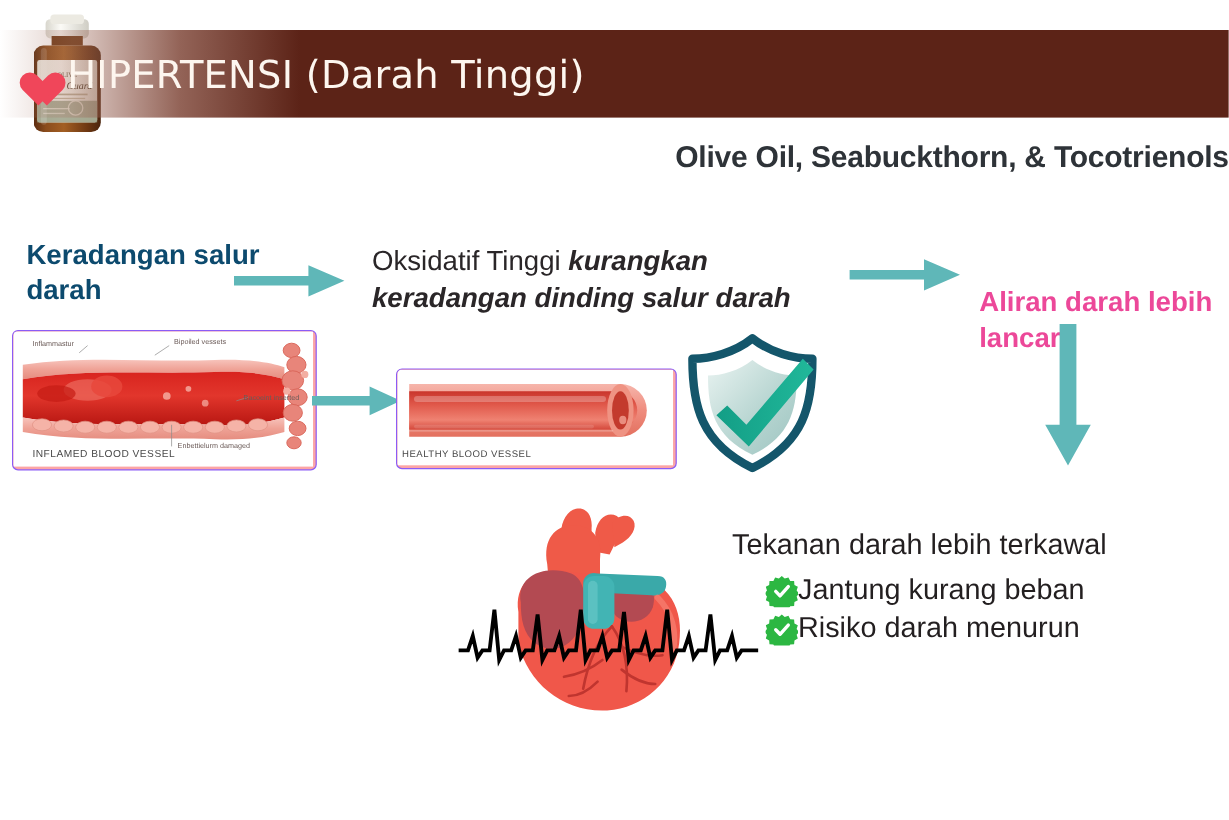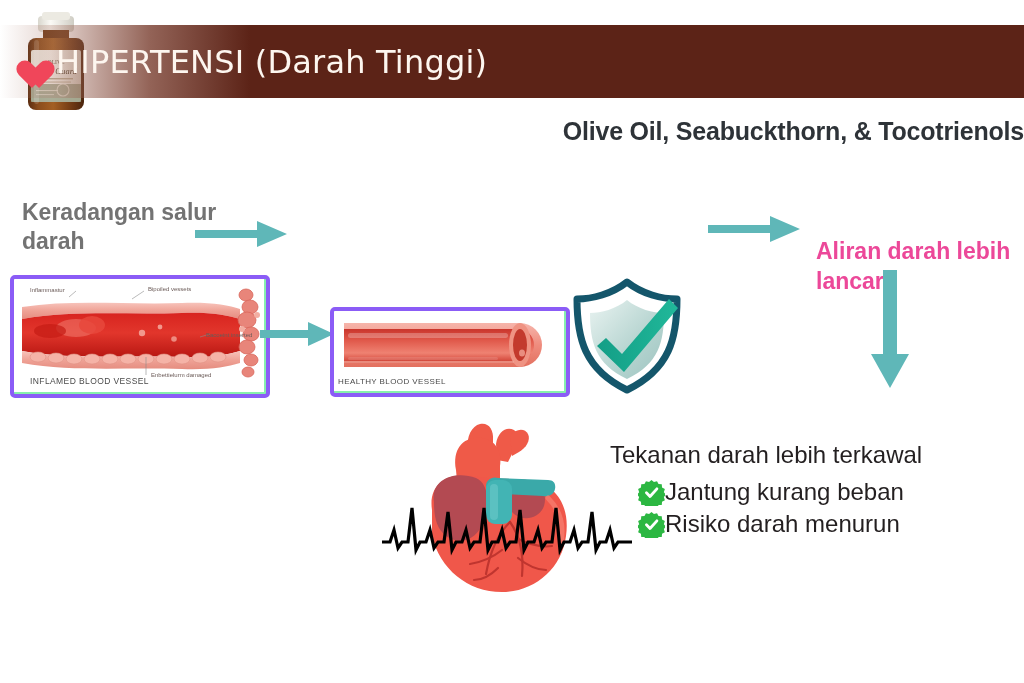--- a/index.html
+++ b/index.html
@@ -42,42 +42,42 @@
   
   .subtitle{
     position:absolute;left:0;top:117px;width:1024px;text-align:right;
     font-size:25px;font-weight:bold;color:#2e3338;letter-spacing:-.2px;
   }
 
   
   .txt-block{position:absolute;color:#231f20;}
   .lbl-inflam{
     left:22px;top:198px;width:210px;
-    font-size:23px;font-weight:bold;line-height:1.28;color:#737373;
+    font-size:23px;font-weight:bold;line-height:1.28;color:#0c4a6e;
   }
   .lbl-oxid{
     left:310px;top:202px;width:350px;
     font-size:23px;line-height:1.35;color:#2a2628;font-weight:400;
   }
   .lbl-oxid b{font-weight:bold;font-style:italic;}
   .lbl-flow{
     left:816px;top:203px;width:200px;
     font-size:23px;font-weight:bold;line-height:1.3;color:#ec4899;margin-top:34px;
   }
 
   
   .arrow{position:absolute;}
   .arrow-h1{left:193px;top:217px;}
   .arrow-h2{left:258px;top:318px;}
   .arrow-v {left:866px;top:268px;}
 
   
   .panel{
-    position:absolute;background:#86efac;
-    border:4px solid #8b5cf6;border-radius:5px;overflow:hidden;
+    position:absolute;background:#fca5a5;
+    border:1px solid #8b5cf6;border-radius:5px;overflow:hidden;
     box-shadow:0 0 0 0 rgba(0,0,0,0);
   }
   .panel-inflamed{left:10px;top:275px;width:252px;height:115px;}
   .panel-healthy {left:330px;top:307px;width:232px;height:82px;}
   .panel-caption{
     position:absolute;font-family:"Liberation Sans",sans-serif;
     color:#4a4a4a;letter-spacing:.4px;
   }
   .cap-inflamed{left:16px;bottom:8px;font-size:8.5px;}
   .cap-healthy {left:4px;bottom:7px;font-size:8px;}
@@ -167,20 +167,21 @@
   <div class="subtitle">Olive Oil, Seabuckthorn, &amp; Tocotrienols</div>
 
   <div class="txt-block lbl-inflam">Keradangan salur darah</div>
 
   <div class="arrow arrow-h1">
     <svg width="96" height="34" viewBox="0 0 96 34" xmlns="http://www.w3.org/2000/svg">
       <path d="M2 13 h62 v-9 l30 13 -30 13 v-9 h-62 z" fill="#5fb7b8"></path>
     </svg>
   </div>
 
+  <div class="txt-block lbl-oxid"><span>Oksidatif Tinggi </span><b>kurangkan keradangan dinding salur darah</b></div>
 
   <div class="txt-block lbl-flow">Aliran darah lebih lancar</div>
 
   <div class="arrow" style="left:706px;top:212px;">
     <svg width="96" height="34" viewBox="0 0 96 34" xmlns="http://www.w3.org/2000/svg">
       <path d="M2 13 h62 v-9 l30 13 -30 13 v-9 h-62 z" fill="#5fb7b8"></path>
     </svg>
   </div>
 
   <div class="panel panel-inflamed">

